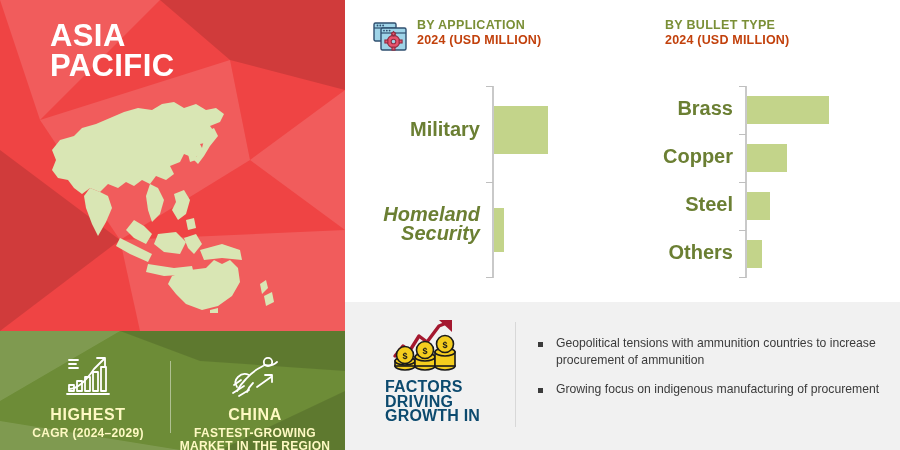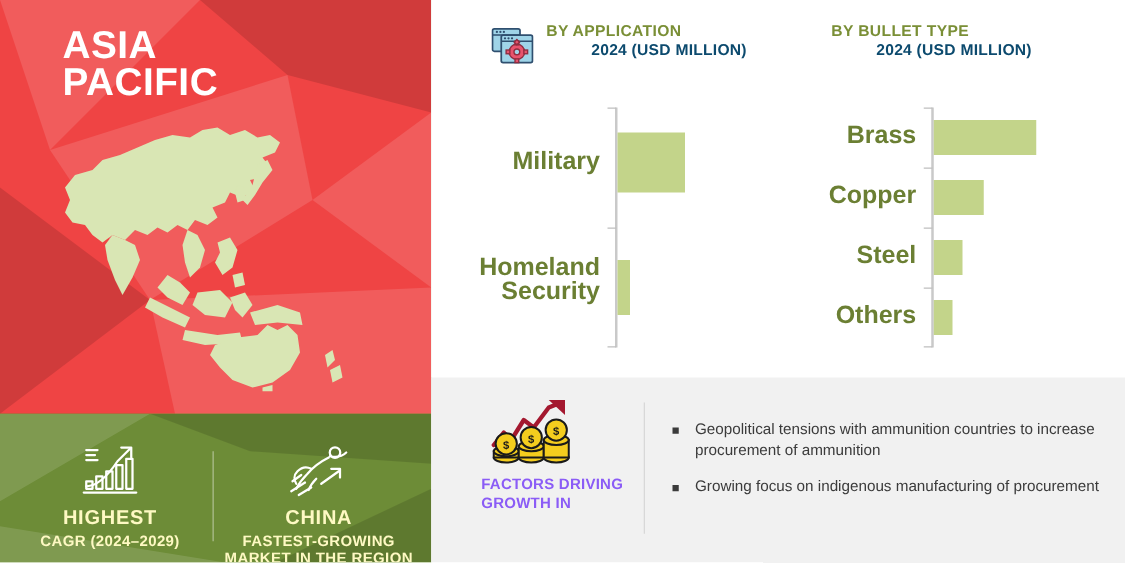--- a/index.html
+++ b/index.html
@@ -60,45 +60,45 @@
   .right-bottom{
     position:absolute;left:345px;top:302px;width:555px;height:148px;background:#f1f1f1;
   }
 
   
   .chart-block{position:absolute;top:0;height:302px;}
   .chart-block.app{left:20px;width:255px;}
   .chart-block.bullet{left:280px;width:275px;}
 
   .chart-head{position:absolute;top:18px;display:flex;align-items:flex-start;gap:10px;}
-  .chart-block.app  .chart-head{left:28px;}
+  .chart-block.app  .chart-head{left:8px;}
   .chart-block.bullet .chart-head{left:40px;}
   .head-icon{width:34px;height:34px;flex:0 0 34px;margin-top:2px;}
   .head-text .h1{
     color:#7a8f36;font-size:12.5px;font-weight:bold;letter-spacing:.3px;line-height:15px;
   }
   .head-text .h2{
-    color:#0c4a6e;font-size:12.5px;font-weight:bold;letter-spacing:.2px;line-height:15px;margin-left:36px;
+    color:#c2410c;font-size:12.5px;font-weight:bold;letter-spacing:.2px;line-height:15px;
   }
 
   
   .plot{position:absolute;}
   .axis{position:absolute;width:2px;background:#c9c9c9;}
   .tick{position:absolute;width:7px;height:1px;background:#bfbfbf;}
   .bar{position:absolute;background:#c3d48a;}
   .cat-label{
     position:absolute;text-align:right;color:#6b7f33;
     font-size:20px;font-weight:bold;line-height:19px;
   }
 
   
   .factors{position:absolute;left:40px;top:14px;width:130px;text-align:left;}
   .factors .f-icon{width:72px;height:58px;margin-left:4px;}
   .factors .f-title{
-    margin-top:6px;color:#8b5cf6;font-size:12px;font-weight:bold;
+    margin-top:6px;color:#0c4a6e;font-size:16px;font-weight:bold;
     letter-spacing:.2px;line-height:14.5px;
   }
   .v-divider{
     position:absolute;left:170px;top:20px;width:1px;height:105px;background:#d8d8d8;
   }
   .bullets{position:absolute;left:193px;top:33px;width:345px;}
   .bullet-row{display:flex;align-items:flex-start;margin-bottom:12px;}
   .bullet-mark{
     width:5px;height:5px;background:#3b3b3b;flex:0 0 5px;margin:7px 13px 0 0;
   }
@@ -267,21 +267,21 @@
       <div class="plot" style="left:0;top:0;width:255px;height:302px;">
         <div class="axis" style="left:127px;top:86px;height:192px;"></div>
         <div class="tick" style="left:121px;top:86px;"></div>
         <div class="tick" style="left:121px;top:182px;"></div>
         <div class="tick" style="left:121px;top:277px;"></div>
 
         <div class="bar" style="left:129px;top:106px;width:54px;height:48px;"></div>
         <div class="bar" style="left:129px;top:208px;width:10px;height:44px;"></div>
 
         <div class="cat-label" style="left:0;top:120px;width:115px;">Military</div>
-        <div class="cat-label" style="left:0;top:205px;width:115px;">
+        <div class="cat-label" style="left:0;top:205px;width:115px;font-style:italic;">
           <div>Homeland</div>
           <div>Security</div>
         </div>
       </div>
     </div>
 
     <div class="chart-block bullet">
       <div class="chart-head">
         <div class="head-text">
           <div class="h1">BY BULLET TYPE</div>

